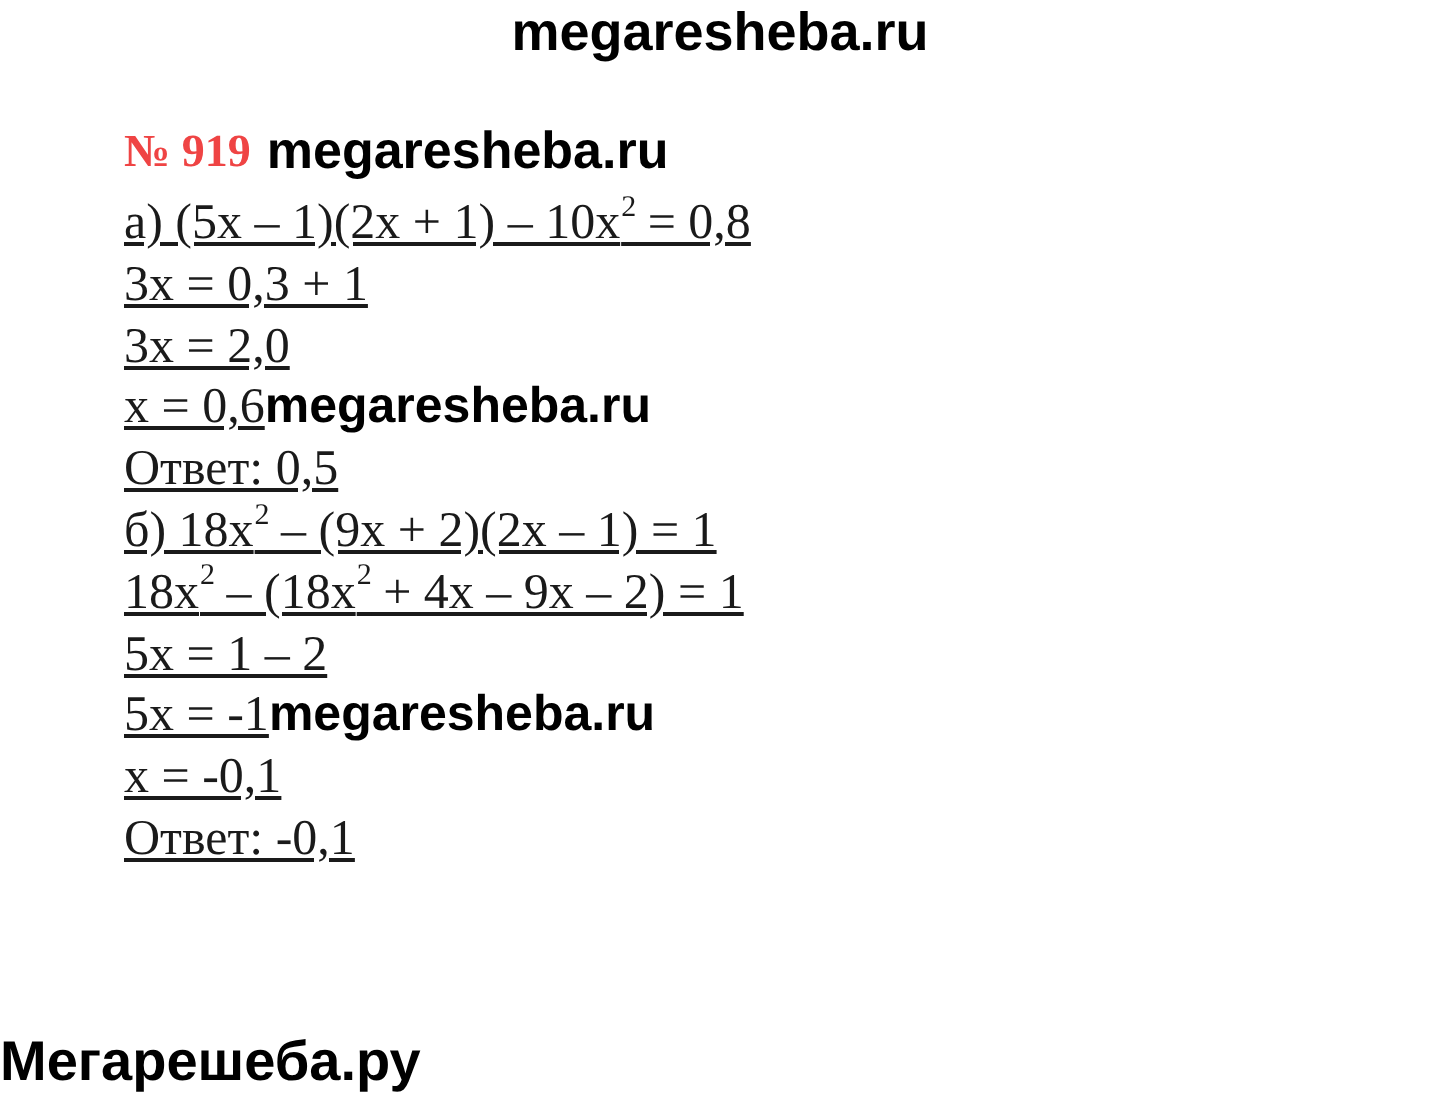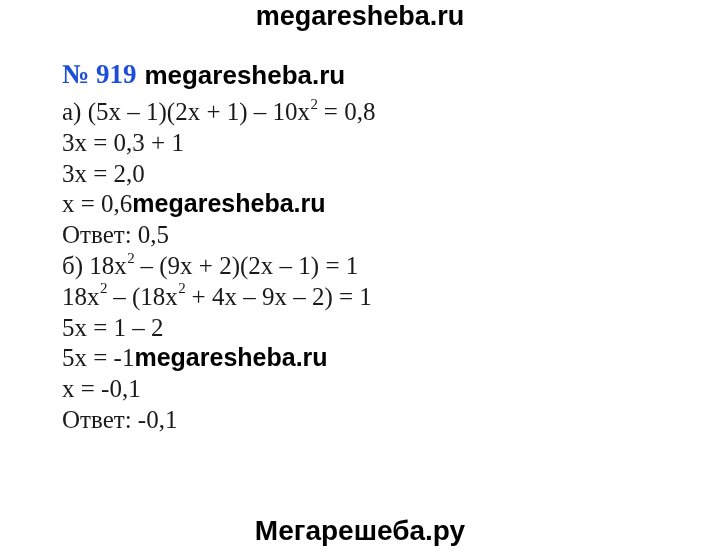--- a/index.html
+++ b/index.html
@@ -27,53 +27,53 @@
     width: 100%;
     text-align: center;
     font-size: 27px;
     line-height: 32px;
   }
   .page-footer {
     position: absolute;
     top: 515px;
     left: 0;
     width: 100%;
-    text-align: center;
     font-size: 28px;
     line-height: 32px;
   }
   .content {
     position: absolute;
     left: 62px;
     top: 57px;
     width: 620px;
   }
   .problem-header {
     height: 40px;
     line-height: 34px;
     white-space: nowrap;
   }
   .problem-number {
     font-family: "Liberation Serif", serif;
     font-weight: bold;
-    font-size: 27px;
-    color: #1d4ed8;
+    font-size: 23px;
+    color: #ef4444;
   }
   .problem-header .site-watermark {
     font-size: 26px;
     margin-left: 8px;
     position: relative;
     top: 1px;
   }
   .lines .line {
     height: 30.8px;
     line-height: 30.8px;
     font-size: 25px;
     white-space: nowrap;
     color: #1a1a1a;
+    text-decoration: underline;
   }
   .lines .line sup {
     font-size: 15px;
     line-height: 0;
     position: relative;
     top: -2px;
     left: 0.5px;
   }
   .wm-inline {
     font-family: "Liberation Sans", sans-serif;

